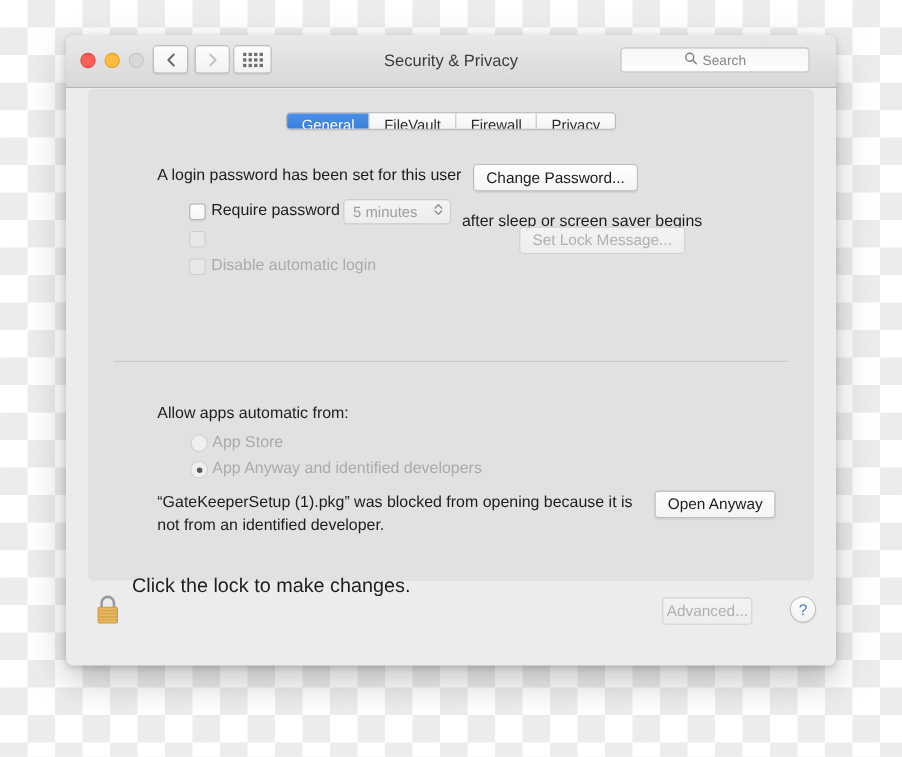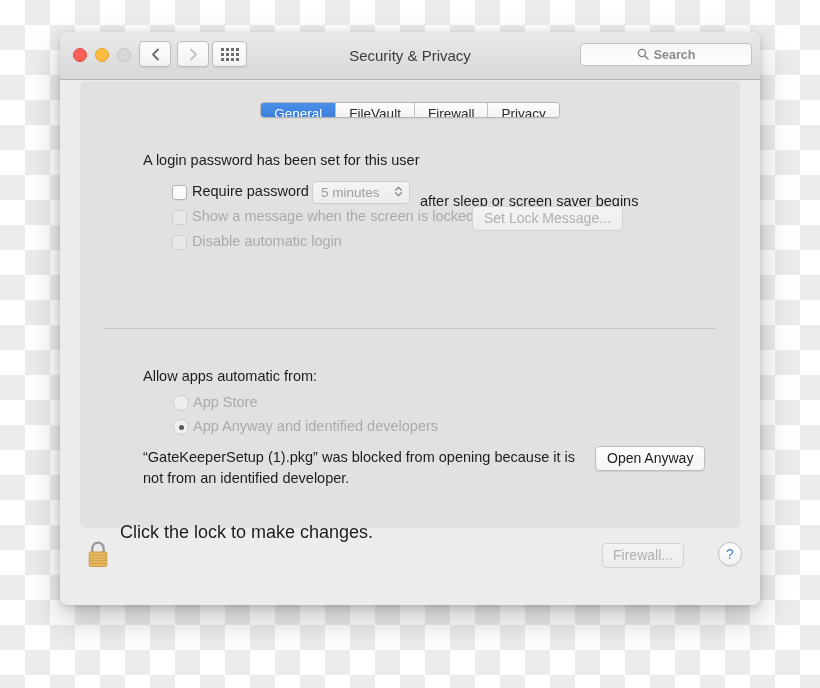--- a/index.html
+++ b/index.html
@@ -111,31 +111,30 @@
     height: 47px;
     line-height: 47px;
     text-align: center;
     font-size: 15px;
     color: #3b3b3b;
   }
 
   .searchfield {
     position: absolute;
     top: 11px;
-    right: 8px;
+    right: 24px;
     width: 170px;
     height: 21px;
     border-radius: 4px;
     background: linear-gradient(to bottom, #f6f6f6, #fdfdfd);
     border: 1px solid #c3c3c3;
     display: flex;
     align-items: center;
     justify-content: center;
     gap: 5px;
-    font-weight: bold;
   }
   .searchfield .sicon { display: block; }
   .searchfield .stext {
     font-size: 12.5px;
     color: #8a8a8a;
   }
 
   
   .panel {
     position: absolute;
@@ -364,38 +363,38 @@
       <div class="tabs">
         <div class="tab active">General</div>
         <div class="tab">FileVault</div>
         <div class="tab">Firewall</div>
         <div class="tab">Privacy</div>
       </div>
     </div>
 
     <div class="lbl" style="left:63px; top:71px;">A login password has been set for this user</div>
 
+    <div class="pushbtn" style="left:350px; top:68px;">Change Password...</div>
 
     <div class="cbox" style="left:92px; top:104px;"></div>
     <div class="lbl" style="left:112px; top:102px;">Require password</div>
 
     <div class="popup" style="left:232px; top:100px; width:96px;">
       <span class="pval">5 minutes</span>
       <span class="parrows">
         <svg width="9" height="13" viewBox="0 0 9 13">
           <polyline points="1.6,5.2 4.5,2.2 7.4,5.2" fill="none" stroke="#8f8f8f" stroke-width="1.3" stroke-linecap="round" stroke-linejoin="round"></polyline>
           <polyline points="1.6,7.8 4.5,10.8 7.4,7.8" fill="none" stroke="#8f8f8f" stroke-width="1.3" stroke-linecap="round" stroke-linejoin="round"></polyline>
         </svg>
       </span>
     </div>
 
     <div class="lbl" style="left:340px; top:102px;margin-top:10px;">after sleep or screen saver begins</div>
 
     <div class="cbox disabled" style="left:92px; top:129px;"></div>
-    <div class="lbl dim" style="left:112px; top:127px;">Show a message when the screen is locked</div>
     <div class="pushbtn disabled" style="left:392px; top:125px;">Set Lock Message...</div>
 
     <div class="cbox disabled" style="left:92px; top:154px;"></div>
     <div class="lbl dim" style="left:112px; top:152px;">Disable automatic login</div>
 
     <div class="divider" style="left:23px; top:247px; width:613px;"></div>
 
     <div class="lbl" style="left:63px; top:287px;">Allow apps automatic from:</div>
 
     <div class="radio" style="left:93px; top:314px;"></div>
@@ -420,17 +419,17 @@
         <line x1="5.6" y1="16.2" x2="22.4" y2="16.2"></line>
         <line x1="5.6" y1="19" x2="22.4" y2="19"></line>
         <line x1="5.6" y1="21.8" x2="22.4" y2="21.8"></line>
         <line x1="5.6" y1="24.6" x2="22.4" y2="24.6"></line>
       </g>
     </svg>
   </div>
 
   <div class="lbl" style="left:60px; top:490px; font-size:18px;">Click the lock to make changes.</div>
 
-  <div class="pushbtn disabled" style="left:542px; top:511px; width:80px; padding:0;">Firewall...</div>
+  <div class="pushbtn disabled" style="left:542px; top:511px; width:80px; padding:0;">Advanced...</div>
 
   <div class="helpbtn" style="left:658px; top:510px;">?</div>
 
 </div>
 
 </body></html>

